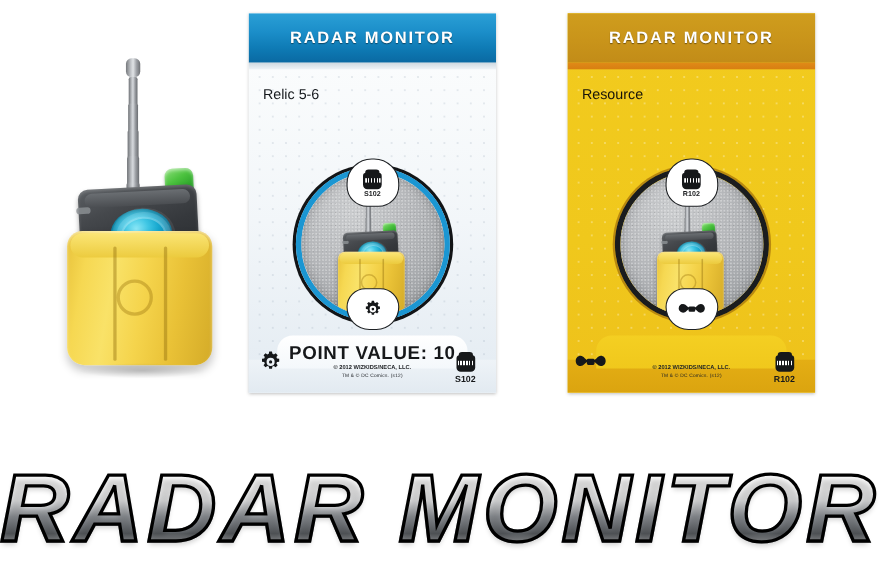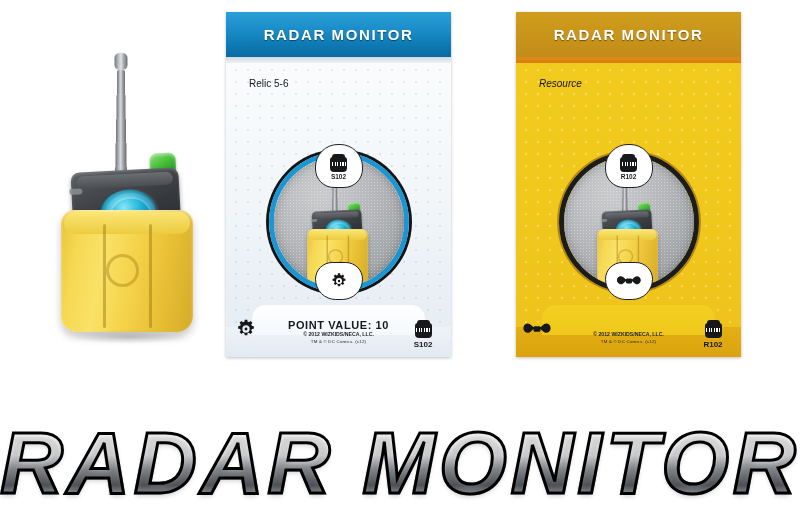--- a/index.html
+++ b/index.html
@@ -71,25 +71,25 @@
     align-items:center;justify-content:center;}
   #card-blue .card-header{background:linear-gradient(180deg,#2a9fd6 0%,#1b8ec9 38%,#0e7ab4 72%,#0a69a2 100%);}
   #card-gold .card-header{background:linear-gradient(180deg,#cf9d1d 0%,#c9941a 55%,#c28c18 100%);}
   .card-header-title{font-size:15px;font-weight:bold;letter-spacing:1.6px;color:#ffffff;
     text-shadow:0 1px 1px rgba(0,0,0,.45);font-family:"Liberation Sans", sans-serif;}
   .header-stripe{position:absolute;left:0;top:45px;width:100%;height:6px;}
   #card-blue .header-stripe{background:linear-gradient(180deg,#cfd9e0,#eef3f7);}
   #card-gold .header-stripe{background:linear-gradient(180deg,#e08a17,#d77f12);}
 
   .card-body{position:absolute;left:0;top:56px;width:100%;height:240px;}
-  .rules-kicker{position:absolute;left:23px;top:10px;font-size:10px;color:#14181c;
+  .rules-kicker{position:absolute;left:13px;top:10px;font-size:13px;color:#14181c;
     font-family:"Liberation Sans", sans-serif;}
   .rules-text{position:absolute;left:13px;right:12px;top:30px;font-size:8px;line-height:11.5px;
     color:#11151a;font-family:"Liberation Sans", sans-serif;}
-  #card-gold .rules-kicker,#card-gold .rules-text{color:#16130a;font-style:italic;}
+  #card-gold .rules-kicker,#card-gold .rules-text{color:#16130a;}
 
   
   .art-circle{position:absolute;left:50%;transform:translateX(-50%);top:84px;width:130px;height:130px;
     border-radius:50%;}
   #card-blue .art-circle{border:5px solid #1b96d2;box-shadow:0 0 0 3px #121416;}
   #card-gold .art-circle{border:5px solid #1a1c1e;box-shadow:0 0 0 2px #b9890f;}
   .art-inner{position:absolute;left:0;top:0;right:0;bottom:0;border-radius:50%;overflow:hidden;
     background:
       radial-gradient(circle at 36% 28%, #c9cbcd 0%, #b4b6b9 44%, #9fa2a5 78%, #8f9295 100%);
     box-shadow:inset 0 0 10px rgba(0,0,0,.25);}
@@ -127,21 +127,21 @@
 
   
   .card-footer{position:absolute;left:0;bottom:0;width:100%;height:52px;}
   .footer-band{position:absolute;left:0;bottom:0;width:100%;height:30px;}
   #card-blue .footer-band{background:linear-gradient(180deg,#eef3f7,#e2eaf1);}
   #card-gold .footer-band{background:linear-gradient(180deg,#e4ae14,#dba40f);}
   .footer-plate{position:absolute;left:26px;right:26px;bottom:22px;height:30px;
     border-radius:14px 14px 0 0;}
   #card-blue .footer-plate{background:linear-gradient(180deg,#ffffff,#f4f8fb);}
   #card-gold .footer-plate{background:linear-gradient(180deg,#f4cf22,#f0c81c);}
-  .point-value{position:absolute;left:0;right:0;bottom:26px;text-align:center;font-size:11px;
+  .point-value{position:absolute;left:0;right:0;bottom:26px;text-align:center;font-size:17px;
     font-weight:bold;letter-spacing:.6px;color:#16181a;font-family:"Liberation Sans", sans-serif;}
   .copyright{position:absolute;left:0;right:0;bottom:12px;text-align:center;font-size:5.2px;
     font-weight:bold;color:#1d2024;line-height:7px;font-family:"Liberation Sans", sans-serif;}
   .copyright .tm{font-weight:normal;font-size:4.4px;letter-spacing:.2px;}
   .corner-gear{position:absolute;left:9px;bottom:17px;width:22px;height:22px;color:#16181a;}
   .corner-gear svg{width:22px;height:22px;fill:currentColor;display:block;}
   .corner-wt{position:absolute;left:6px;bottom:20px;width:30px;height:16px;color:#16181a;}
   .corner-wt svg{width:30px;height:16px;fill:currentColor;display:block;}
   .corner-badge{position:absolute;right:7px;bottom:8px;width:42px;text-align:center;}
   .corner-badge .hcx-logo{margin:0 auto;}

